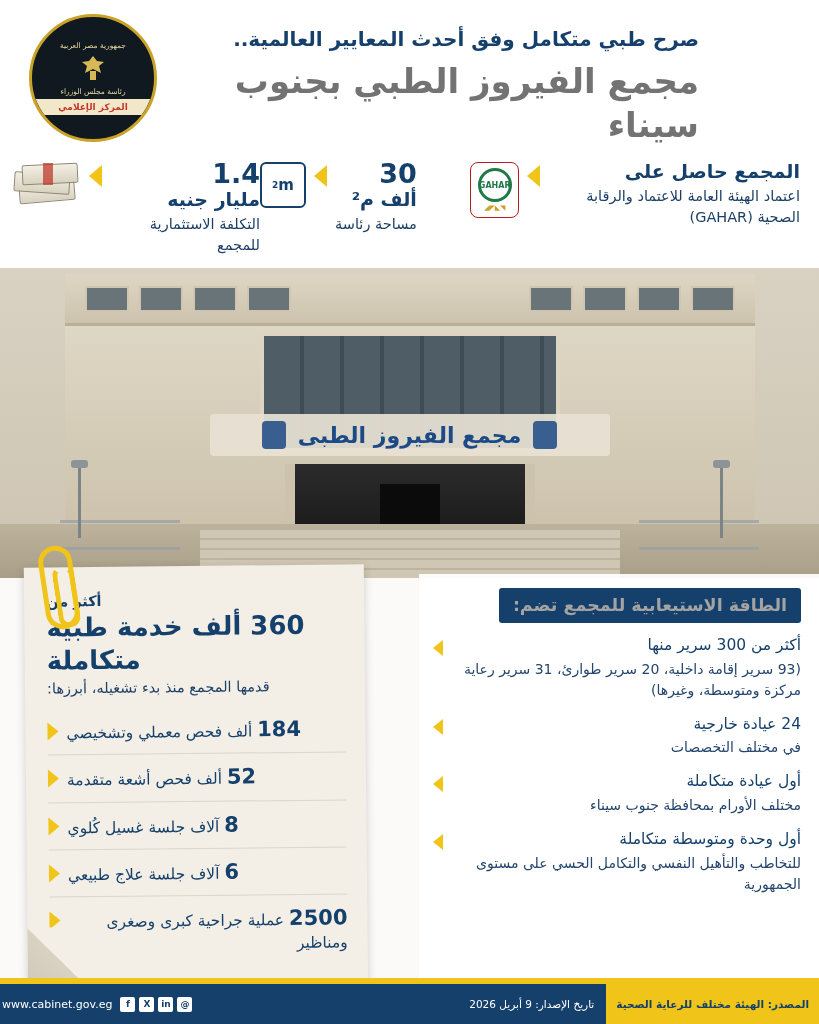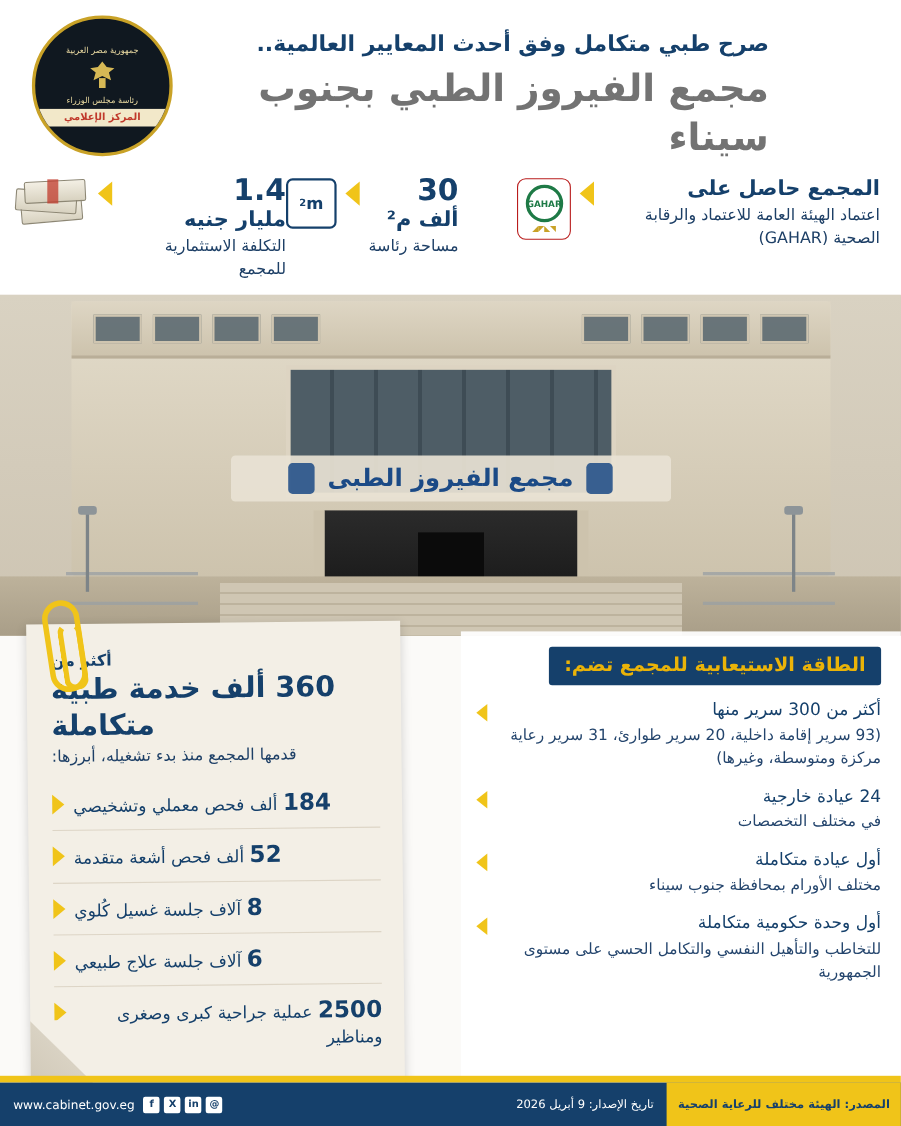--- a/index.html
+++ b/index.html
@@ -160,21 +160,21 @@
   .lamp.l { left: 78px; } .lamp.r { right: 96px; }
   .lamp::after{ content:""; position:absolute; top:-6px; left:-7px; width:17px;height:8px;background:#8d9498;border-radius:3px;}
 
   
   .capacity {
     position: absolute; top: 574px; right: 0; width: 400px; height: 410px;
     background: rgba(255,255,255,0.93);
     padding: 14px 18px 10px 14px; direction: rtl; text-align: right;
   }
   .cap-head {
-    background: #15406b; color: #eab308; font-weight: bold; font-size: 17.5px;
+    background: #15406b; color: #a3a3a3; font-weight: bold; font-size: 17.5px;
     padding: 7px 14px 8px; border-radius: 3px; display:inline-block;
     margin-bottom: 12px;
   }
   .cap-item { display:flex; flex-direction: row-reverse; gap: 8px; margin-bottom: 13px; }
   .cap-body { flex: 1; }
   .cap-t1 { font-size: 15.5px; color: #15406b; line-height: 1.4; }
   .cap-t2 { font-size: 14px; color: #24456d; line-height: 1.5; margin-top: 2px; }
   .arrow-s {
     width:0;height:0;margin-top:5px;
     border-top: 8px solid transparent; border-bottom: 8px solid transparent;
@@ -227,21 +227,21 @@
   }
   .footer .strip {
     position:absolute; top:-6px; left:0; width:100%; height: 6px; background:#f0c419;
   }
   .src {
     background: #f0c419; color:#15406b; font-size: 10.5px; font-weight: bold;
     padding: 5px 10px; margin-right: 0; height: 100%; display:flex; align-items:center;
     border-radius: 0;
   }
   .date { color:#fff; font-size: 10.5px; padding: 0 12px; }
-  .site { margin-right: auto; display:flex; align-items:center; gap:8px; padding-left: 12px; direction: ltr;}
+  .site { margin-right: auto; display:flex; align-items:center; gap:8px; padding-left: 2px; direction: ltr;}
   .site .url { color:#fff; font-size: 11px; }
   .soc { display:flex; gap:4px; }
   .soc span {
     width: 15px; height: 15px; background:#fff; color:#15406b; border-radius:2px;
     font-size: 9px; display:flex; align-items:center; justify-content:center; font-weight:bold;
   }
 </style>
 </head>
 <body>
 
@@ -363,21 +363,21 @@
       <div class="arrow-s"></div>
       <div class="cap-body">
         <div class="cap-t1">أول عيادة متكاملة</div>
         <div class="cap-t2">مختلف الأورام بمحافظة جنوب سيناء</div>
       </div>
     </div>
 
     <div class="cap-item">
       <div class="arrow-s"></div>
       <div class="cap-body">
-        <div class="cap-t1">أول وحدة حكومية متكاملة</div>
+        <div class="cap-t1">أول وحدة ومتوسطة متكاملة</div>
         <div class="cap-t2">للتخاطب والتأهيل النفسي والتكامل الحسي على مستوى الجمهورية</div>
       </div>
     </div>
   </div>
 
   <div class="note">
     <div class="clip"></div>
 
     <div class="note-top">
       <div class="note-more">أكثر من</div>

